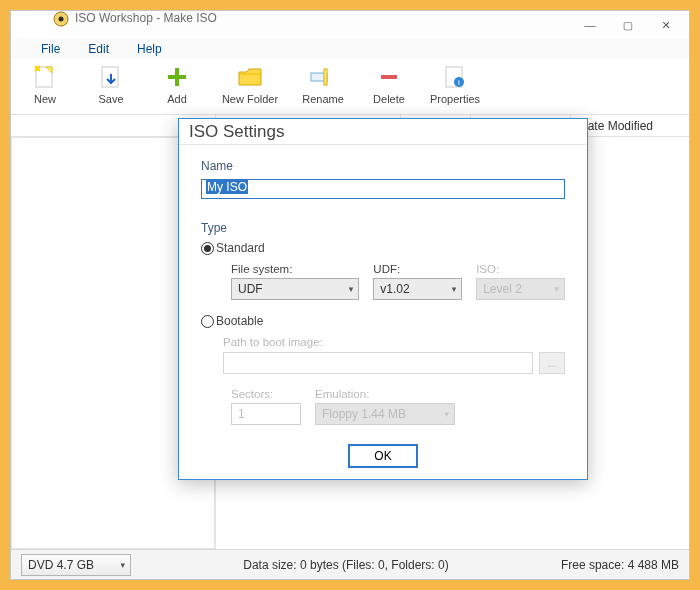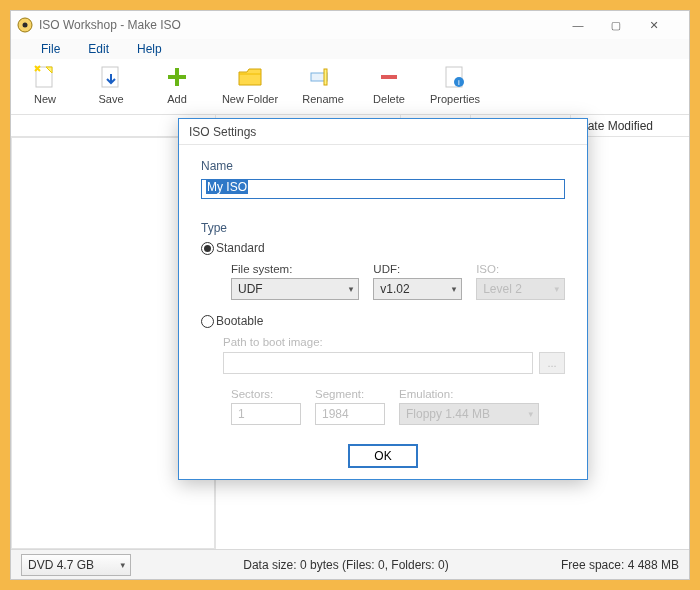--- a/index.html
+++ b/index.html
@@ -1,19 +1,19 @@
 <!DOCTYPE html>
 <html><head>
 <meta charset="utf-8">
 <style>
   * { box-sizing: border-box; font-family: "Segoe UI", Tahoma, sans-serif; }
   html,body { margin:0; padding:0; }
   body { background:#f5b849; width:700px; height:590px; overflow:hidden; }
   .wrap { position:absolute; left:10px; top:10px; width:680px; height:570px; background:#ffffff; border:1px solid #c7c7c7; display:flex; flex-direction:column; }
-  .titlebar { height:28px; display:flex; align-items:center; padding:0 16px 0 6px; background:#fdfdfd; }
+  .titlebar { height:28px; display:flex; padding:0 4px 0 6px; background:#fdfdfd;margin-left:36px; }
   .titlebar .app-icon { width:16px; height:16px; margin-right:6px; display:flex; align-items:center; justify-content:center;}
   .titlebar .title { font-size:12px; color:#6b6b6b; flex:1; }
   .win-btn { width:38px; height:28px; display:flex; align-items:center; justify-content:center; color:#5a5a5a; font-size:11px; }
   .menubar { height:20px; background:#fafafa; padding:0 8px; display:flex; align-items:center; gap:6px; font-size:12px; color:#03498f; }
   .menubar span { cursor:default;margin-left:22px; }
   .toolbar { height:56px; border-bottom:1px solid #e1e1e1; display:flex; align-items:flex-start; padding:4px 10px 0 10px; gap:18px; background:#fff;}
   .tool { width:48px; display:flex; flex-direction:column; align-items:center; gap:2px; }
   .tool .ic { width:28px; height:28px; display:flex; align-items:center; justify-content:center; }
   .tool .lbl { font-size:11px; color:#444; }
   .headerrow { height:22px; border-bottom:1px solid #e3e3e3; display:flex; font-size:12px; color:#333; background:#fff; padding-right:8px; }
@@ -21,21 +21,21 @@
   .body { flex:1; display:flex; border-top:0; position:relative; }
   .tree { width:205px; border-right:1px solid #e3e3e3; }
   .tree-inner { border:1px solid #e3e3e3; margin:0; height:100%; }
   .list { flex:1; }
   .statusbar { height:30px; border-top:1px solid #d9d9d9; background:#f4f4f4; display:flex; align-items:center; padding:0 10px; font-size:12px; color:#333; }
   .disc-select { width:110px; height:22px; border:1px solid #b5b5b5; background:linear-gradient(#fdfdfd,#ececec); font-size:12px; padding:0 18px 0 6px; position:relative; display:flex; align-items:center;}
   .disc-select::after { content:"▾"; position:absolute; right:5px; font-size:9px; color:#555;}
   .status-mid { flex:1; text-align:center; }
   
   .dialog { position:absolute; left:178px; top:118px; width:410px; height:362px; background:#fff; border:1px solid #3a8ad6; box-shadow:0 4px 18px rgba(0,0,0,0.25); display:flex; flex-direction:column; }
-  .dlg-title { height:26px; background:#fff; border-bottom:1px solid #e6e6e6; display:flex; align-items:center; padding:0 10px; font-size:12px; color:#444; }
+  .dlg-title { height:26px; background:#fff; border-bottom:1px solid #e6e6e6; display:flex; align-items:center; padding:0 10px; font-size:17px; color:#444; }
   .dlg-body { flex:1; padding:10px 22px 6px 22px; font-size:12px; color:#444; }
   .sec-label { color:#3f5a7a; margin-bottom:6px; margin-top:4px; }
   .name-input { width:100%; height:20px; border:1px solid #2f78c7; padding:0 4px; font-size:12px; }
   .name-input .hl { background:#2f78c7; color:#fff; padding:0 1px;}
   .radio-row { display:flex; align-items:center; gap:2px; margin:6px 0 8px 0; }
   .radio-outer { width:13px; height:13px; border:1px solid #333; border-radius:50%; display:flex; align-items:center; justify-content:center;}
   .radio-inner { width:7px; height:7px; border-radius:50%; background:#333; }
   .field-group { display:flex; gap:14px; margin-left:30px; }
   .fld { display:flex; flex-direction:column; gap:3px;}
   .fld label { font-size:11.5px; color:#444; }
@@ -207,24 +207,20 @@
     <div class="boot-row">
       <div class="boot-path"></div>
       <div class="boot-browse">...</div>
     </div>
 
     <div class="field-group" style="margin-top:14px">
       <div class="fld dis" style="width:70px">
         <label>Sectors:</label>
         <div class="txt dis">1</div>
       </div>
-      <div class="fld dis" style="width:70px">
-        <label>Segment:</label>
-        <div class="txt dis">1984</div>
-      </div>
       <div class="fld dis" style="width:140px">
         <label>Emulation:</label>
         <div class="combo dis">Floppy 1.44 MB</div>
       </div>
     </div>
   </div>
   <div class="dlg-footer">
     <div class="ok-btn">OK</div>
   </div>
 </div>

